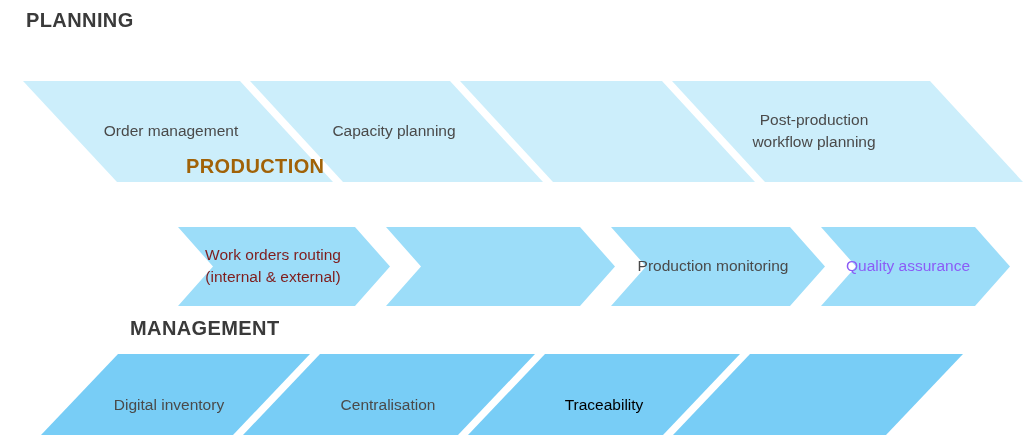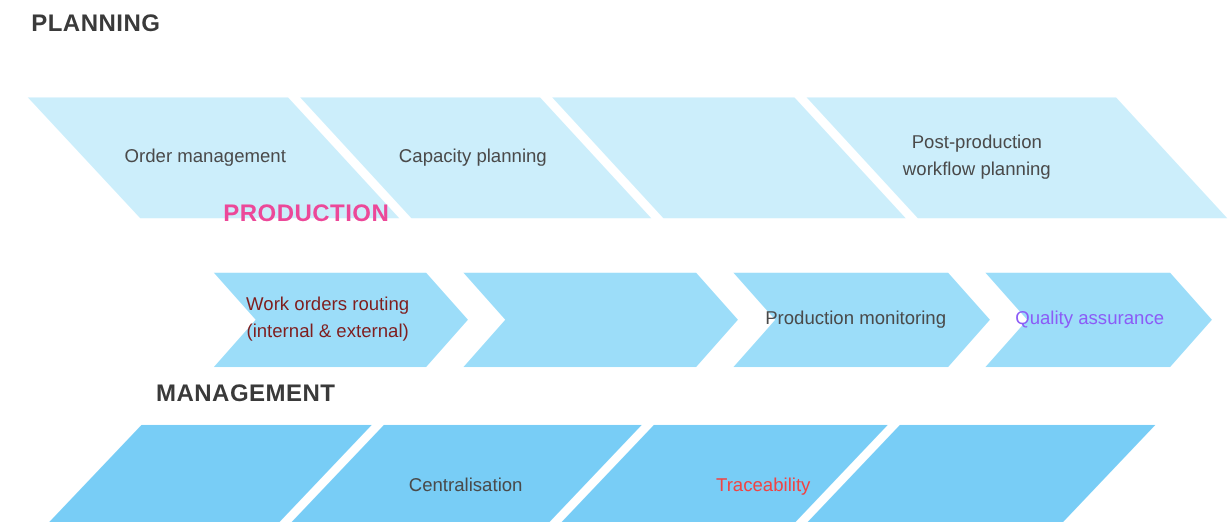--- a/index.html
+++ b/index.html
@@ -81,21 +81,21 @@
       <polygon points="460,0 662,0 755,101 553,101" fill="#cceefb"></polygon>
       <polygon points="672,0 930,0 1023,101 765,101" fill="#cceefb"></polygon>
     </svg>
 
     <div class="tile-label" style="left: 171px; top: 50px; width: 190px; color: rgb(74, 74, 74);">Order management</div>
     <div class="tile-label" style="left: 394px; top: 50px; width: 190px; color: rgb(74, 74, 74);">Capacity planning</div>
     <div class="tile-label" style="left: 814px; top: 50px; width: 200px; color: rgb(74, 74, 74);">Post-production
 workflow planning</div>
   </div>
 
-  <div class="band-title" id="title-production" style="color: #ec4899; margin-top: 12px;">PRODUCTION</div>
+  <div class="band-title" id="title-production" style="color: #a16207;">PRODUCTION</div>
 
   <div class="band band-production" id="band-production">
     <svg viewBox="0 0 1024 79" preserveAspectRatio="none" aria-hidden="true">
 
       <polygon points="178,0 355,0 390,39.5 355,79 178,79 213,39.5" fill="#9cddf9"></polygon>
       <polygon points="386,0 580,0 615,39.5 580,79 386,79 421,39.5" fill="#9cddf9"></polygon>
       <polygon points="611,0 790,0 825,39.5 790,79 611,79 646,39.5" fill="#9cddf9"></polygon>
       <polygon points="821,0 975,0 1010,39.5 975,79 821,79 856,39.5" fill="#9cddf9"></polygon>
     </svg>
 
@@ -108,17 +108,18 @@
   <div class="band-title" id="title-management" style="color: rgb(58, 58, 58);">MANAGEMENT</div>
 
   <div class="band band-management" id="band-management">
     <svg viewBox="0 0 1024 101" preserveAspectRatio="none" aria-hidden="true">
       <polygon points="118,0 310,0 214,101 22,101" fill="#78cdf6"></polygon>
       <polygon points="320,0 535,0 439,101 224,101" fill="#78cdf6"></polygon>
       <polygon points="545,0 740,0 644,101 449,101" fill="#78cdf6"></polygon>
       <polygon points="750,0 963,0 867,101 654,101" fill="#78cdf6"></polygon>
     </svg>
 
+    <div class="tile-label" style="left: 169px; top: 51px; width: 190px; color: rgb(74, 74, 74);">Digital inventory</div>
     <div class="tile-label" style="left: 388px; top: 51px; width: 190px; color: rgb(74, 74, 74);">Centralisation</div>
-    <div class="tile-label" style="left: 636px; top: 51px; width: 190px; color: #ef4444;">Traceability</div>
+    <div class="tile-label" style="left: 604px; top: 51px; width: 190px; color: #000000;">Traceability</div>
   </div>
 
 </div>
 
 </body></html>

